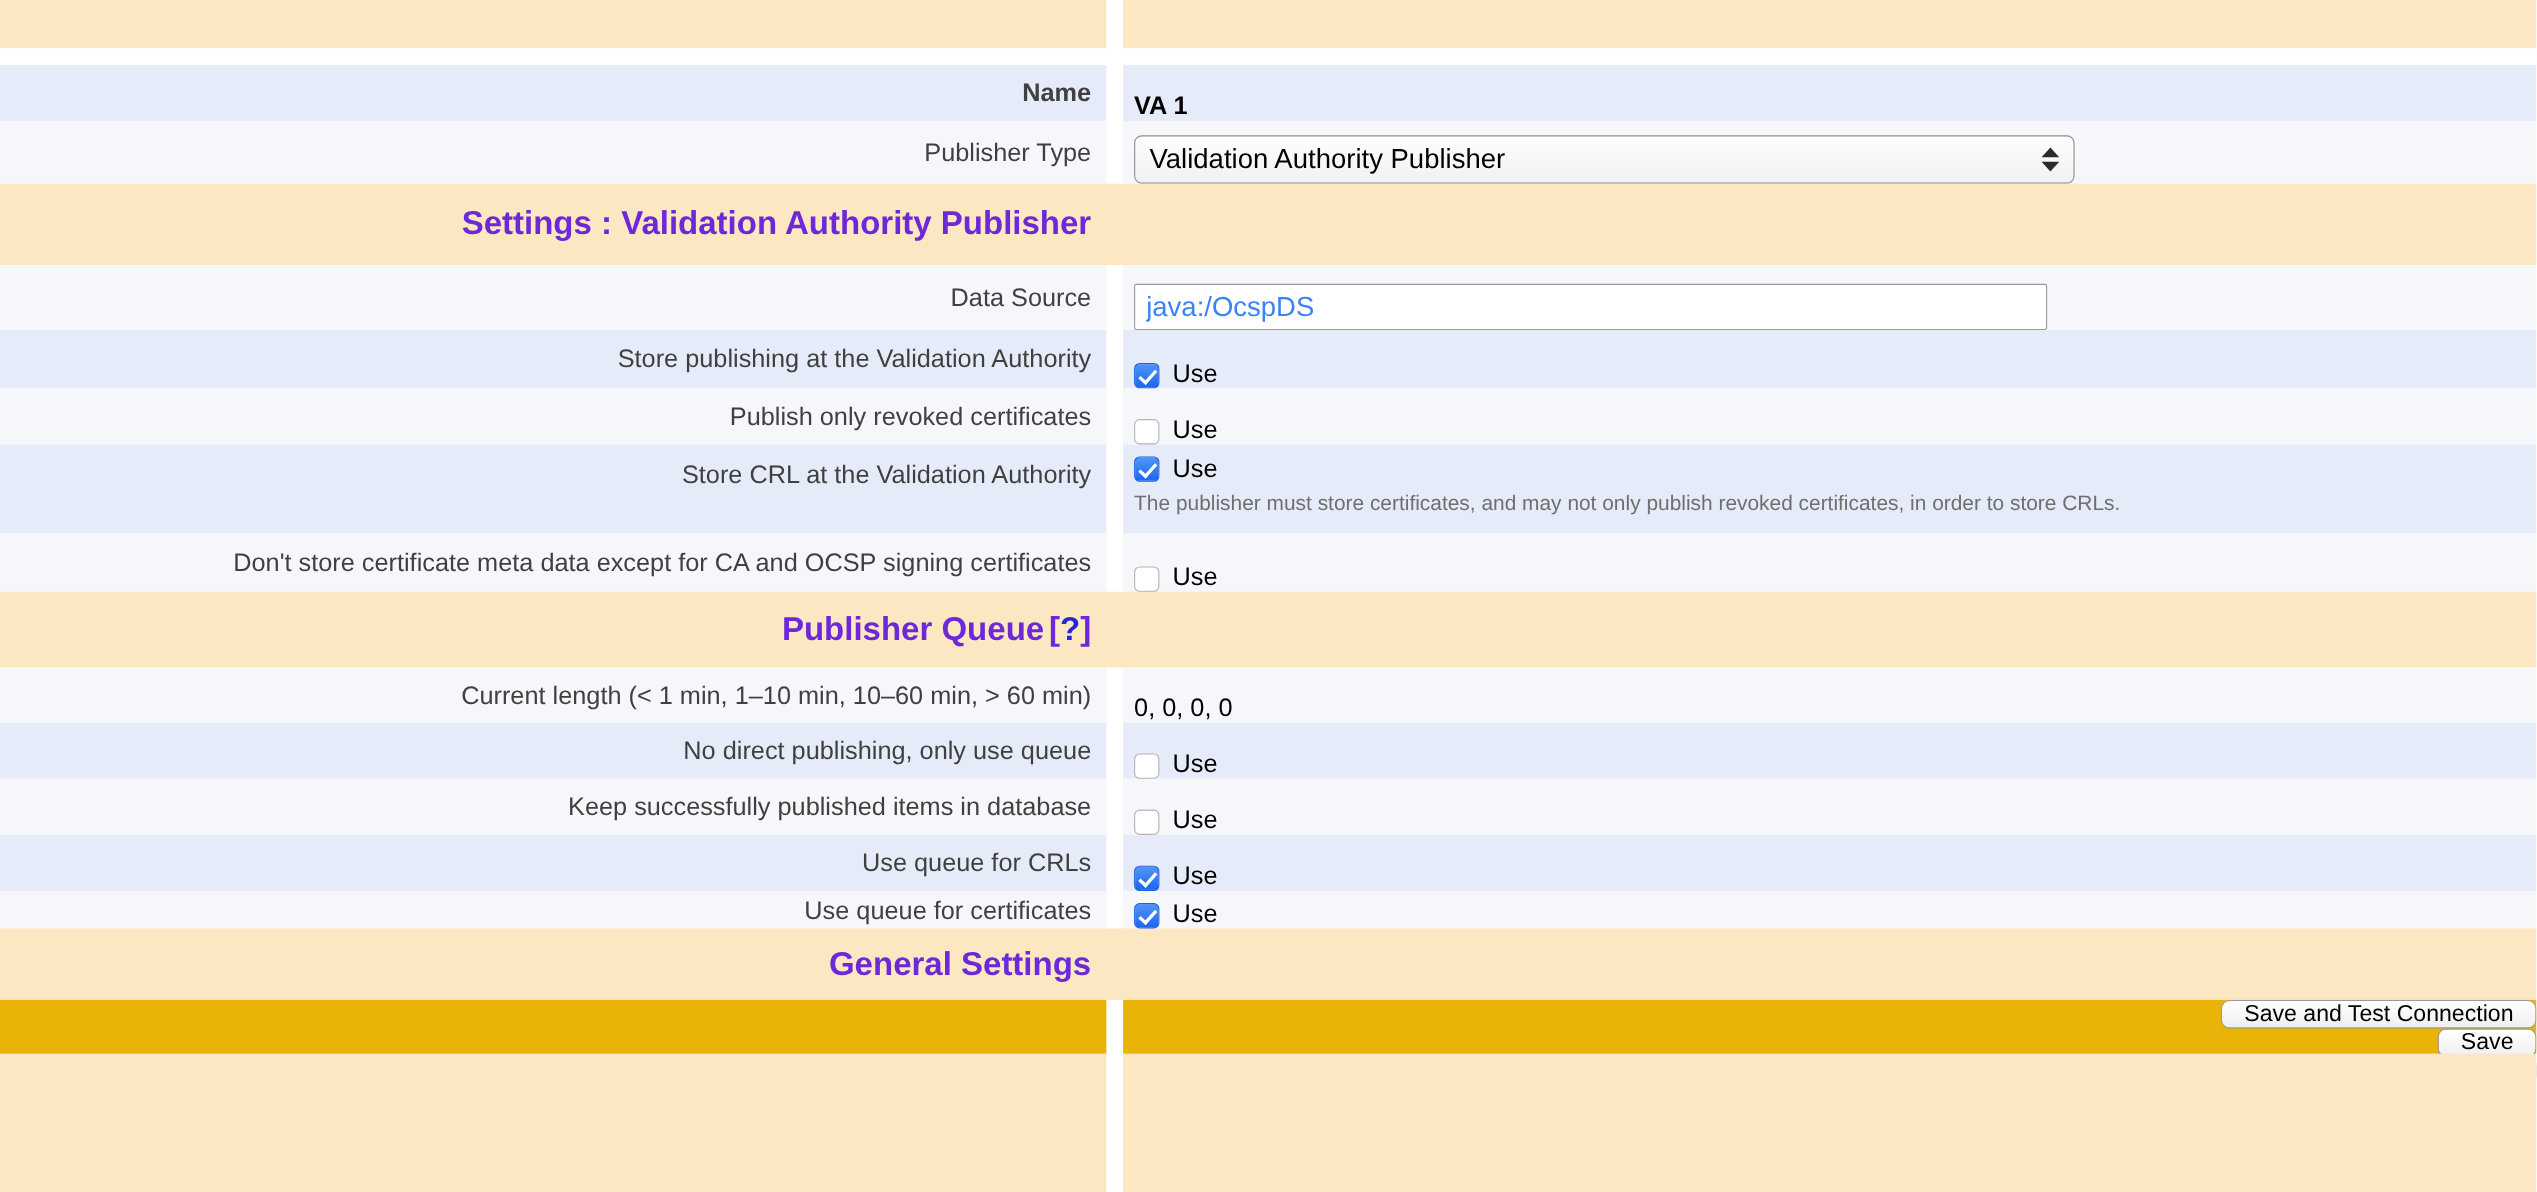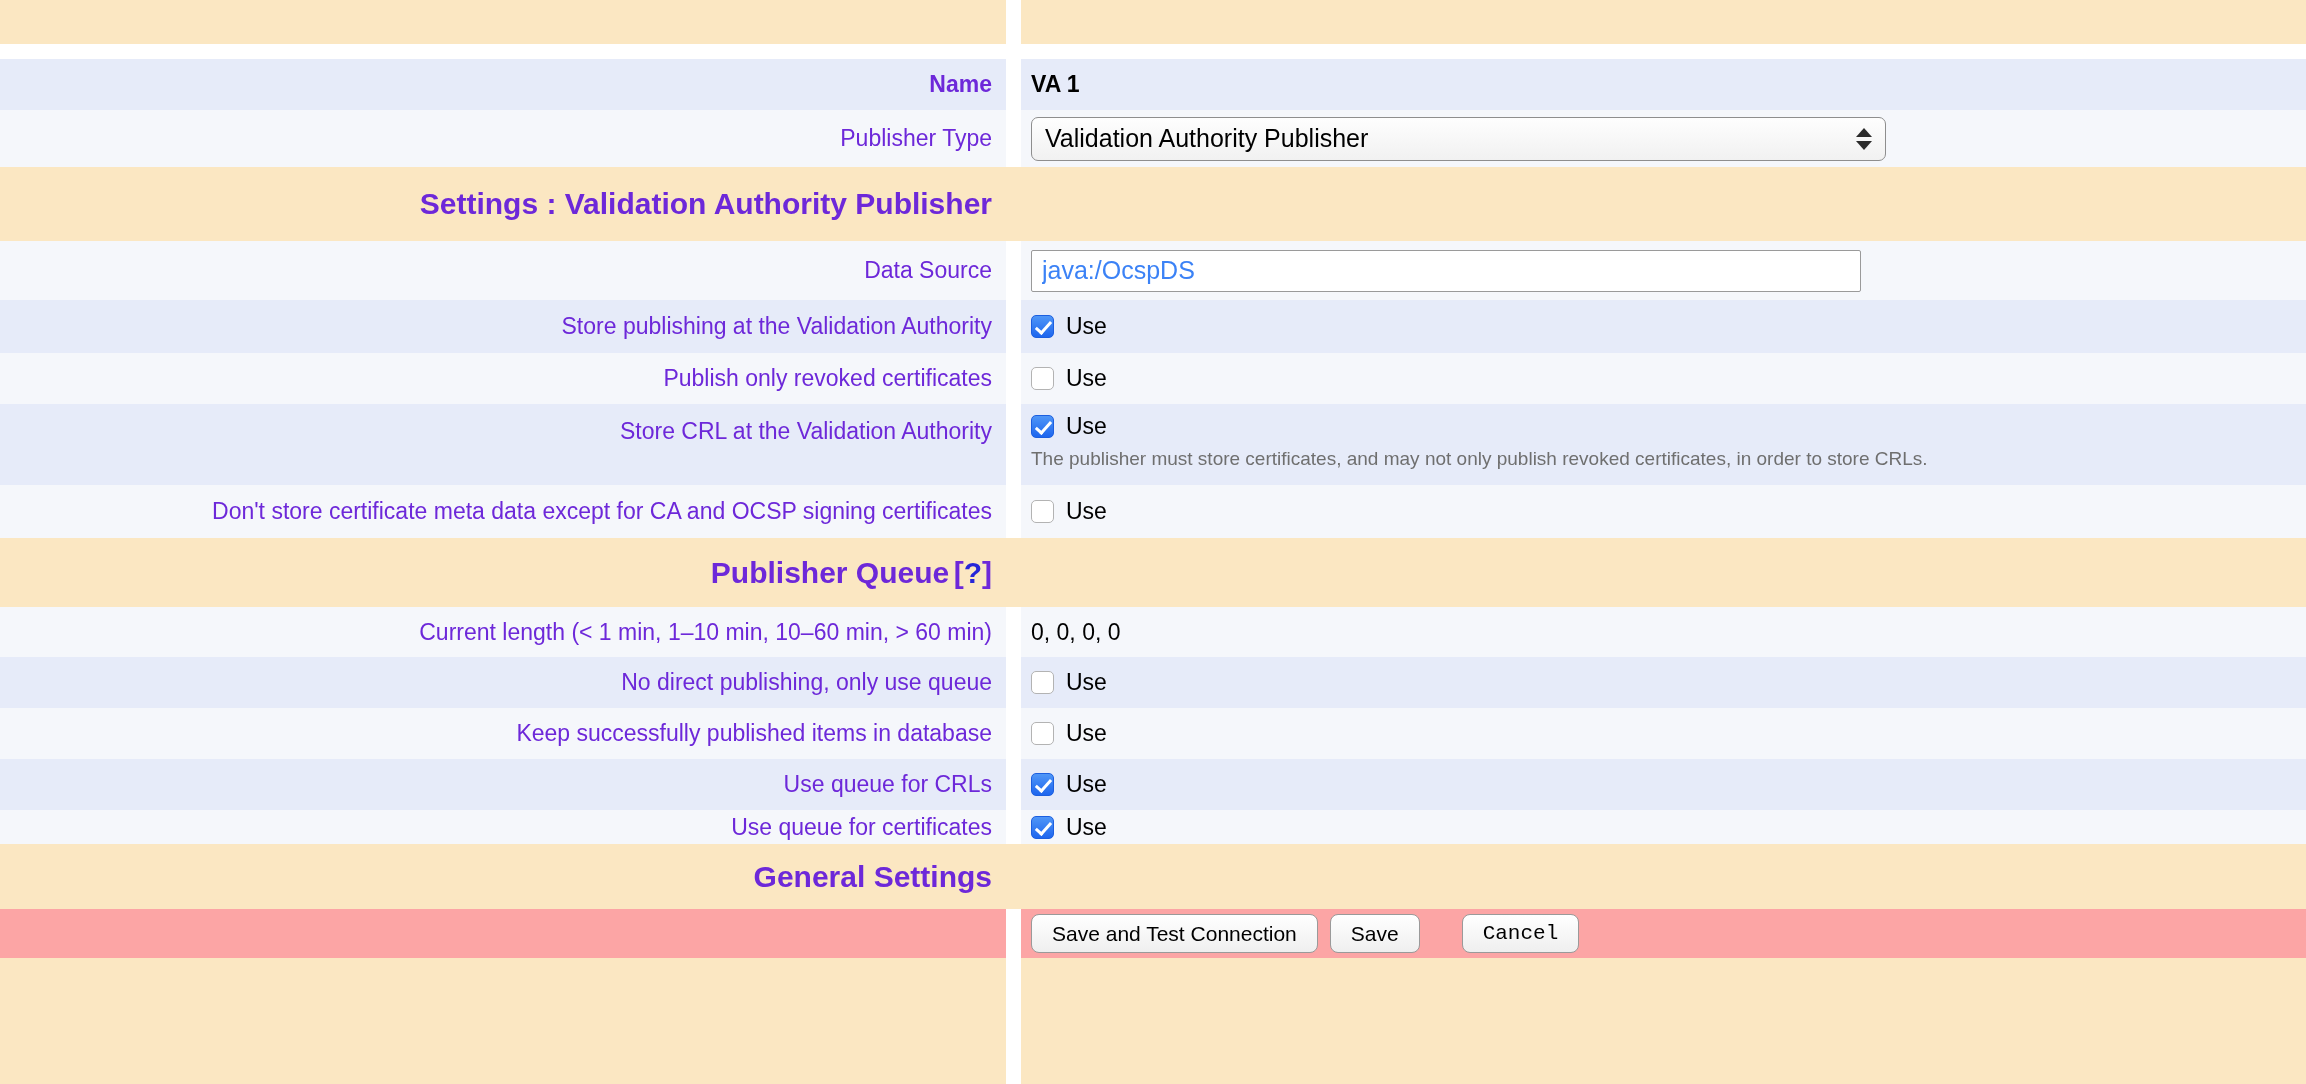--- a/index.html
+++ b/index.html
@@ -1,31 +1,31 @@
 <!DOCTYPE html>
 <html><head>
 <meta charset="utf-8">
 <style>
   html,body{margin:0;padding:0;background:#ffffff;}
   body{font-family:"Liberation Sans",sans-serif;color:#000;}
   .page{width:2306px;height:1084px;display:flex;flex-direction:column;overflow:hidden;background:#fff;}
   .row{display:flex;align-items:stretch;flex:none;}
   .cell-l{width:1006px;flex:none;display:flex;align-items:center;justify-content:flex-end;text-align:right;padding-right:14px;box-sizing:border-box;}
   .gutter{width:15px;flex:none;background:#ffffff;}
-  .cell-r{flex:1;display:flex;align-items:center;padding-left:10px;box-sizing:border-box;}
+  .cell-r{flex:1;display:flex;align-items:flex-end;padding-left:10px;box-sizing:border-box;}
   .bg-cream .cell-l,.bg-cream .cell-r{background:#FBE7C2;}
   .bg-blue .cell-l,.bg-blue .cell-r{background:#E6EBF9;}
   .bg-light .cell-l,.bg-light .cell-r{background:#F5F7FB;}
-  .bg-pale .cell-l,.bg-pale .cell-r{background:#fca5a5;}
+  .bg-pale .cell-l,.bg-pale .cell-r{background:#eab308;flex-direction:column;}
   .spacer-white{height:15px;background:#ffffff;flex:none;}
   .band{background:#FBE7C2;display:flex;align-items:center;flex:none;}
   .band .heading-wrap{width:1006px;box-sizing:border-box;text-align:right;padding-right:14px;}
   .heading{font-size:30px;font-weight:bold;color:#6d28d9;}
   .help-link{color:#2626D8;cursor:pointer;text-decoration:none;}
-  .label{font-size:23px;color:#6d28d9;}
+  .label{font-size:23px;color:#404040;}
   .b{font-weight:bold;}
   .value{font-size:23px;color:#000;}
   .cb{width:23px;height:23px;border-radius:5px;flex:none;position:relative;display:inline-block;box-sizing:border-box;cursor:pointer;}
   .cb[data-checked="false"]{background:#ffffff;border:1.5px solid #b3b3b3;}
   .cb[data-checked="true"]{background:linear-gradient(#4f96f7,#1e66ee);border:1.5px solid #1c5fe0;}
   .cb[data-checked="true"]::after{content:"";position:absolute;left:7px;top:2px;width:6px;height:13px;border-right:3px solid #fff;border-bottom:3px solid #fff;transform:rotate(42deg);}
   .cb-label{margin-left:12px;font-size:23px;}
   .select{width:855px;height:44px;box-sizing:border-box;border:1.5px solid #8e8e8e;border-radius:7px;background:linear-gradient(#fefefe,#f1f1f1);display:flex;align-items:center;justify-content:space-between;padding:0 13px;cursor:pointer;}
   .select-text{font-size:25px;}
   .select-arrows{display:flex;flex-direction:column;align-items:center;gap:4px;}

